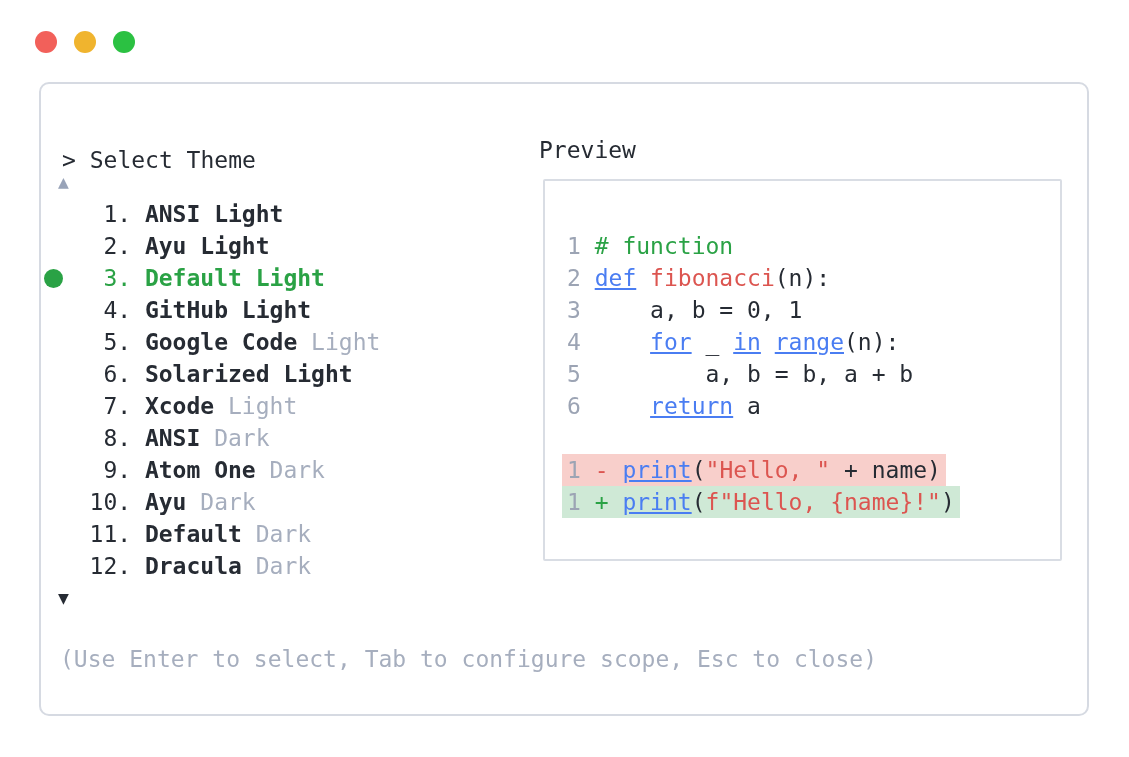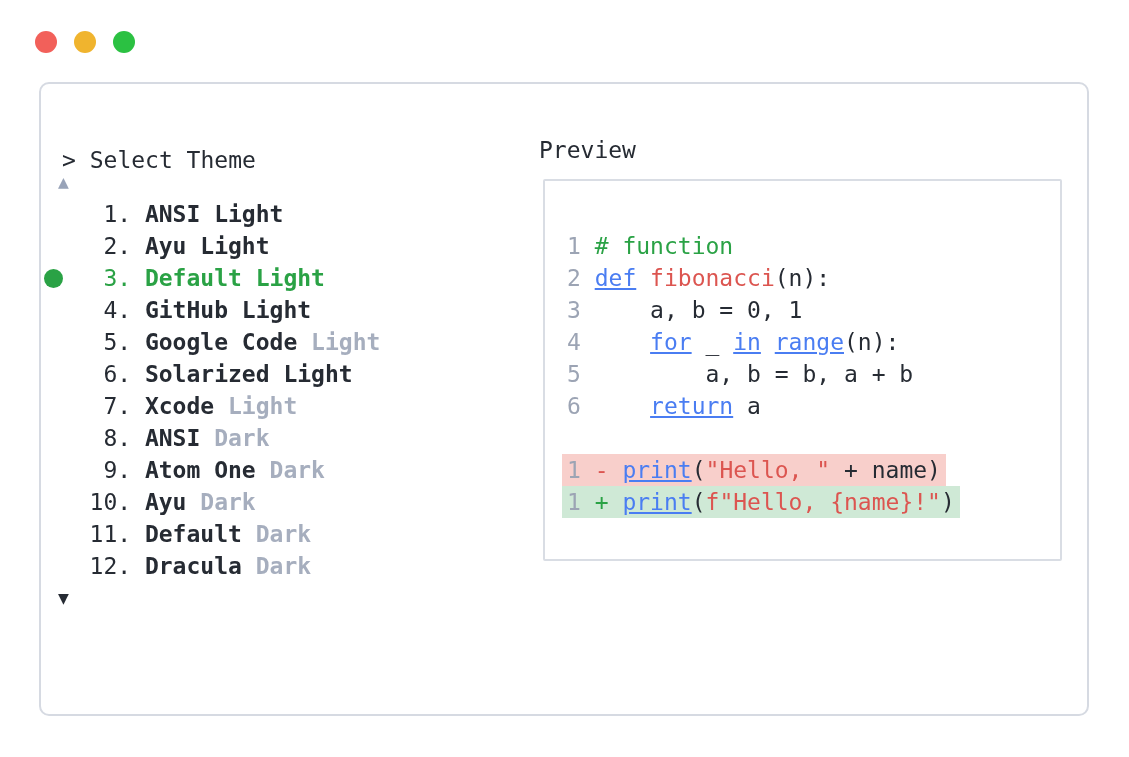--- a/index.html
+++ b/index.html
@@ -40,21 +40,21 @@
   .prompt{position:absolute;left:21px;top:60px;}
   .preview-title{position:absolute;left:498px;top:50px;}
 
   .scroll-up{position:absolute;left:17px;top:82px;height:32px;line-height:32px;font-size:18px;color:var(--scroll-up);}
   .scroll-down{position:absolute;left:17px;top:498px;height:32px;line-height:32px;font-size:18px;color:var(--text-primary);}
 
   .theme-list{position:absolute;left:7px;top:114px;}
   .trow{position:relative;height:32px;line-height:32px;white-space:pre;cursor:default;}
   .tnum{margin-left:3ch;color:var(--text-primary);}
   .tname{color:var(--text-primary);font-weight:bold;}
-  .tmuted{color:var(--text-muted);font-weight:bold;}
+  .tmuted{color:var(--text-muted);}
   .trow.sel .tnum,.trow.sel .tname{color:var(--accent-green);}
   .dot{position:absolute;left:-4px;top:7px;width:19px;height:19px;border-radius:50%;background:var(--accent-green);}
 
   .hint{position:absolute;left:19px;top:559px;color:var(--text-muted);}
 
   .preview-box{
     position:absolute;left:502px;top:95px;width:519px;height:382px;
     background:#ffffff;border:2px solid var(--border-light);border-radius:2px;padding-left:31px;
   }
   .code{position:absolute;left:22px;top:49px;}
@@ -80,17 +80,18 @@
 <div class="window">
   <div class="mono prompt">&gt; Select Theme</div>
   <div class="mono preview-title">Preview</div>
 
   <div class="scroll-up">▲</div>
 
   <div class="mono theme-list"><div class="trow"><span class="tnum"> 1. </span><span class="tname">ANSI Light</span></div><div class="trow"><span class="tnum"> 2. </span><span class="tname">Ayu Light</span></div><div class="trow sel"><span class="dot"></span><span class="tnum"> 3. </span><span class="tname">Default Light</span></div><div class="trow"><span class="tnum"> 4. </span><span class="tname">GitHub Light</span></div><div class="trow"><span class="tnum"> 5. </span><span class="tname">Google Code</span><span class="tmuted"> Light</span></div><div class="trow"><span class="tnum"> 6. </span><span class="tname">Solarized Light</span></div><div class="trow"><span class="tnum"> 7. </span><span class="tname">Xcode</span><span class="tmuted"> Light</span></div><div class="trow"><span class="tnum"> 8. </span><span class="tname">ANSI</span><span class="tmuted"> Dark</span></div><div class="trow"><span class="tnum"> 9. </span><span class="tname">Atom One</span><span class="tmuted"> Dark</span></div><div class="trow"><span class="tnum">10. </span><span class="tname">Ayu</span><span class="tmuted"> Dark</span></div><div class="trow"><span class="tnum">11. </span><span class="tname">Default</span><span class="tmuted"> Dark</span></div><div class="trow"><span class="tnum">12. </span><span class="tname">Dracula</span><span class="tmuted"> Dark</span></div></div>
 
   <div class="scroll-down">▼</div>
 
+  <div class="mono hint">(Use Enter to select, Tab to configure scope, Esc to close)</div>
 
   <div class="preview-box">
     <div class="mono code"><div class="line"><span class="lnum">1 </span><span class="tk-green"># function</span></div><div class="line"><span class="lnum">2 </span><span class="tk-blue">def</span><span class="tk-plain"> </span><span class="tk-red">fibonacci</span><span class="tk-plain">(n):</span></div><div class="line"><span class="lnum">3 </span><span class="tk-plain">    a, b = 0, 1</span></div><div class="line"><span class="lnum">4 </span><span class="tk-plain">    </span><span class="tk-blue">for</span><span class="tk-plain"> _ </span><span class="tk-blue">in</span><span class="tk-plain"> </span><span class="tk-blue">range</span><span class="tk-plain">(n):</span></div><div class="line"><span class="lnum">5 </span><span class="tk-plain">        a, b = b, a + b</span></div><div class="line"><span class="lnum">6 </span><span class="tk-plain">    </span><span class="tk-blue">return</span><span class="tk-plain"> a</span></div><div class="line"></div><div class="line del"><span class="lnum">1 </span><span class="tk-red">-</span><span class="tk-plain"> </span><span class="tk-blue">print</span><span class="tk-plain">(</span><span class="tk-red">"Hello, "</span><span class="tk-plain"> + name)</span></div><div class="line add"><span class="lnum">1 </span><span class="tk-green">+</span><span class="tk-plain"> </span><span class="tk-blue">print</span><span class="tk-plain">(</span><span class="tk-red">f"Hello, {name}!"</span><span class="tk-plain">)</span></div></div>
   </div>
 </div>
 
 </body></html>

